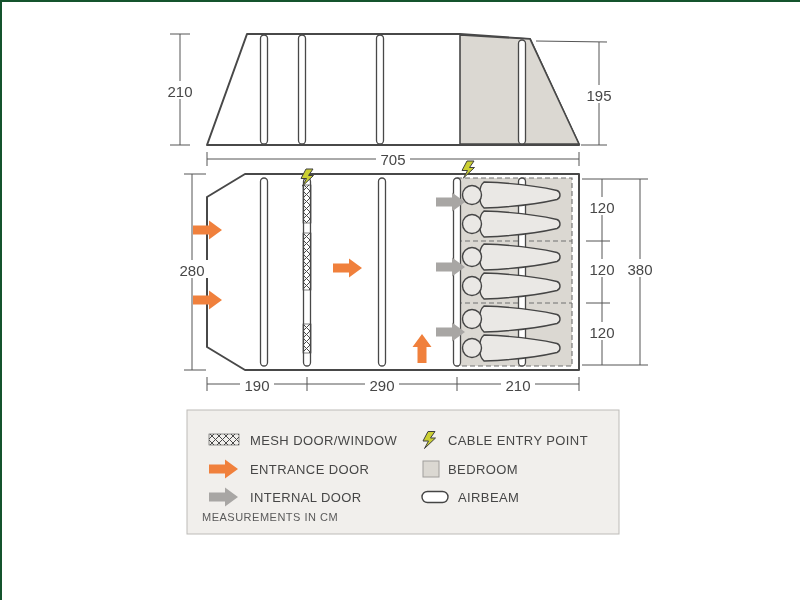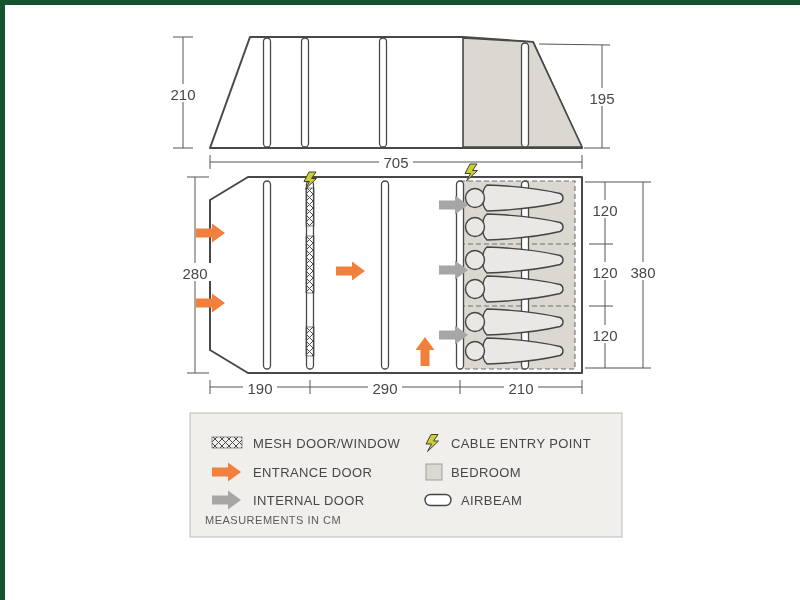--- a/index.html
+++ b/index.html
@@ -1,16 +1,16 @@
 <!DOCTYPE html>
 <html><head>
 <meta charset="utf-8">
 <style>
   html,body{margin:0;padding:0;background:#ffffff;}
-  .frame{width:800px;height:600px;position:relative;background:#ffffff;box-sizing:border-box;border:5px solid #14532d;}
+  .frame{width:800px;height:600px;position:relative;background:#ffffff;box-sizing:border-box;border:2px solid #14532d;}
   svg{display:block;}
   text{font-family:"Liberation Sans","DejaVu Sans",sans-serif;fill:#474747;}
   .dim text{font-size:15px;text-anchor:middle;dominant-baseline:central;}
   .legend-label{font-size:13px;dominant-baseline:central;letter-spacing:0.4px;}
   .legend-note{font-size:11px;letter-spacing:0.5px;fill:#5a5a5a;}
 </style>
 </head>
 <body>
 
 <div class="frame">

